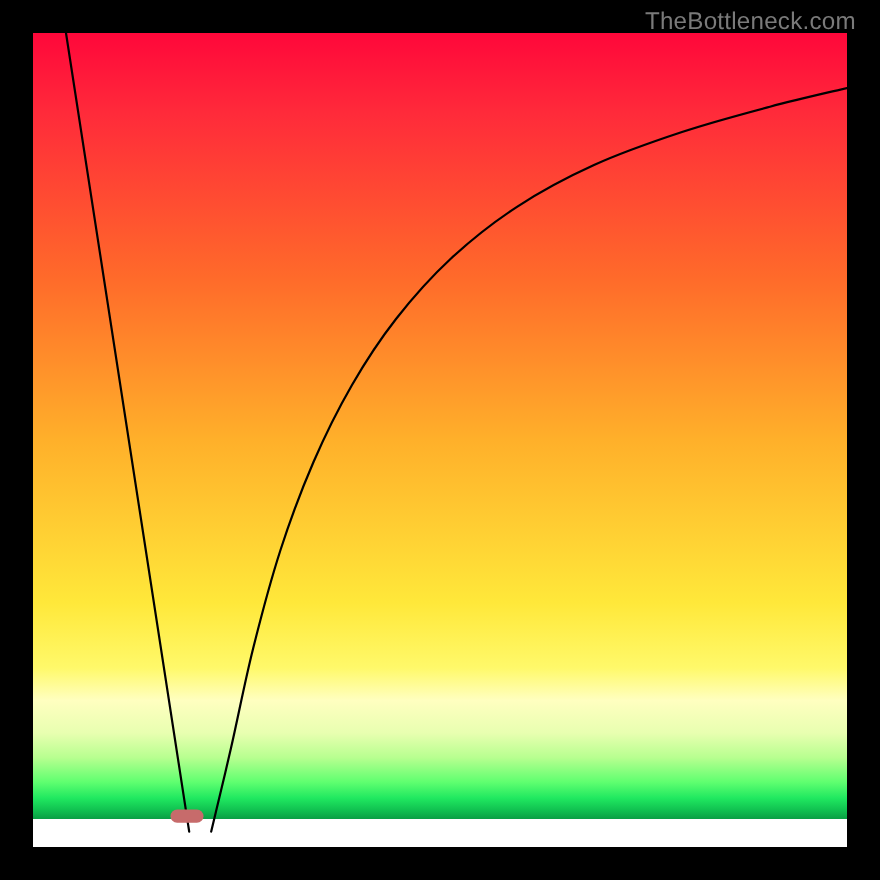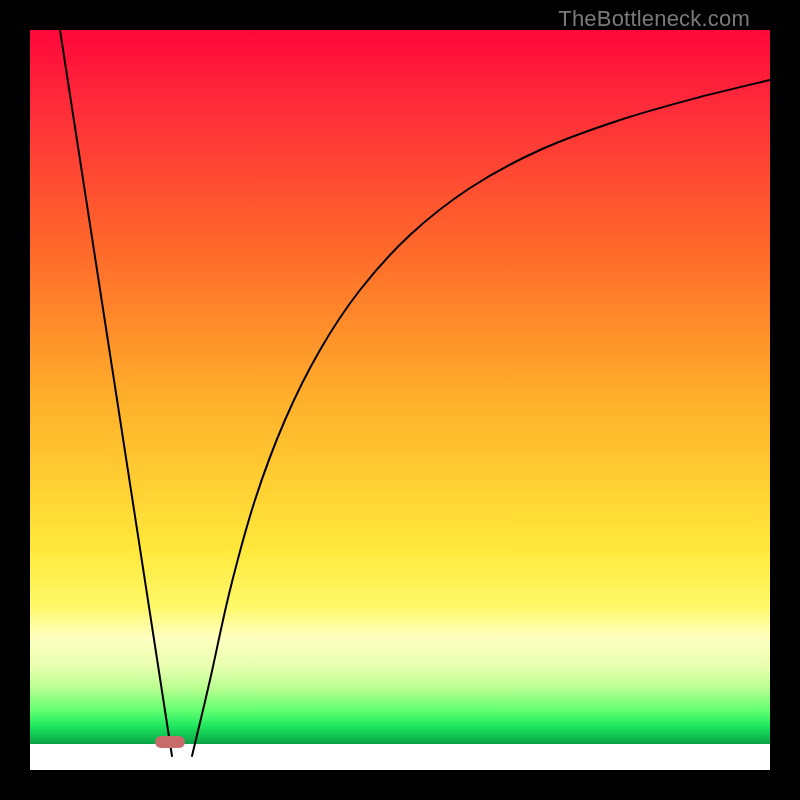--- a/index.html
+++ b/index.html
@@ -9,20 +9,21 @@
     height: 800px;
     overflow: hidden;
     font-family: Arial, Helvetica, sans-serif;
     background: #000;
   }
   .frame {
     position: relative;
     width: 760px;
     height: 800px;
     background: #000;
+    padding-left: 28px;
   }
   .plot-area {
     position: absolute;
     left: 30px;
     top: 30px;
     width: 740px;
     height: 740px;
     overflow: hidden;
   }
   

